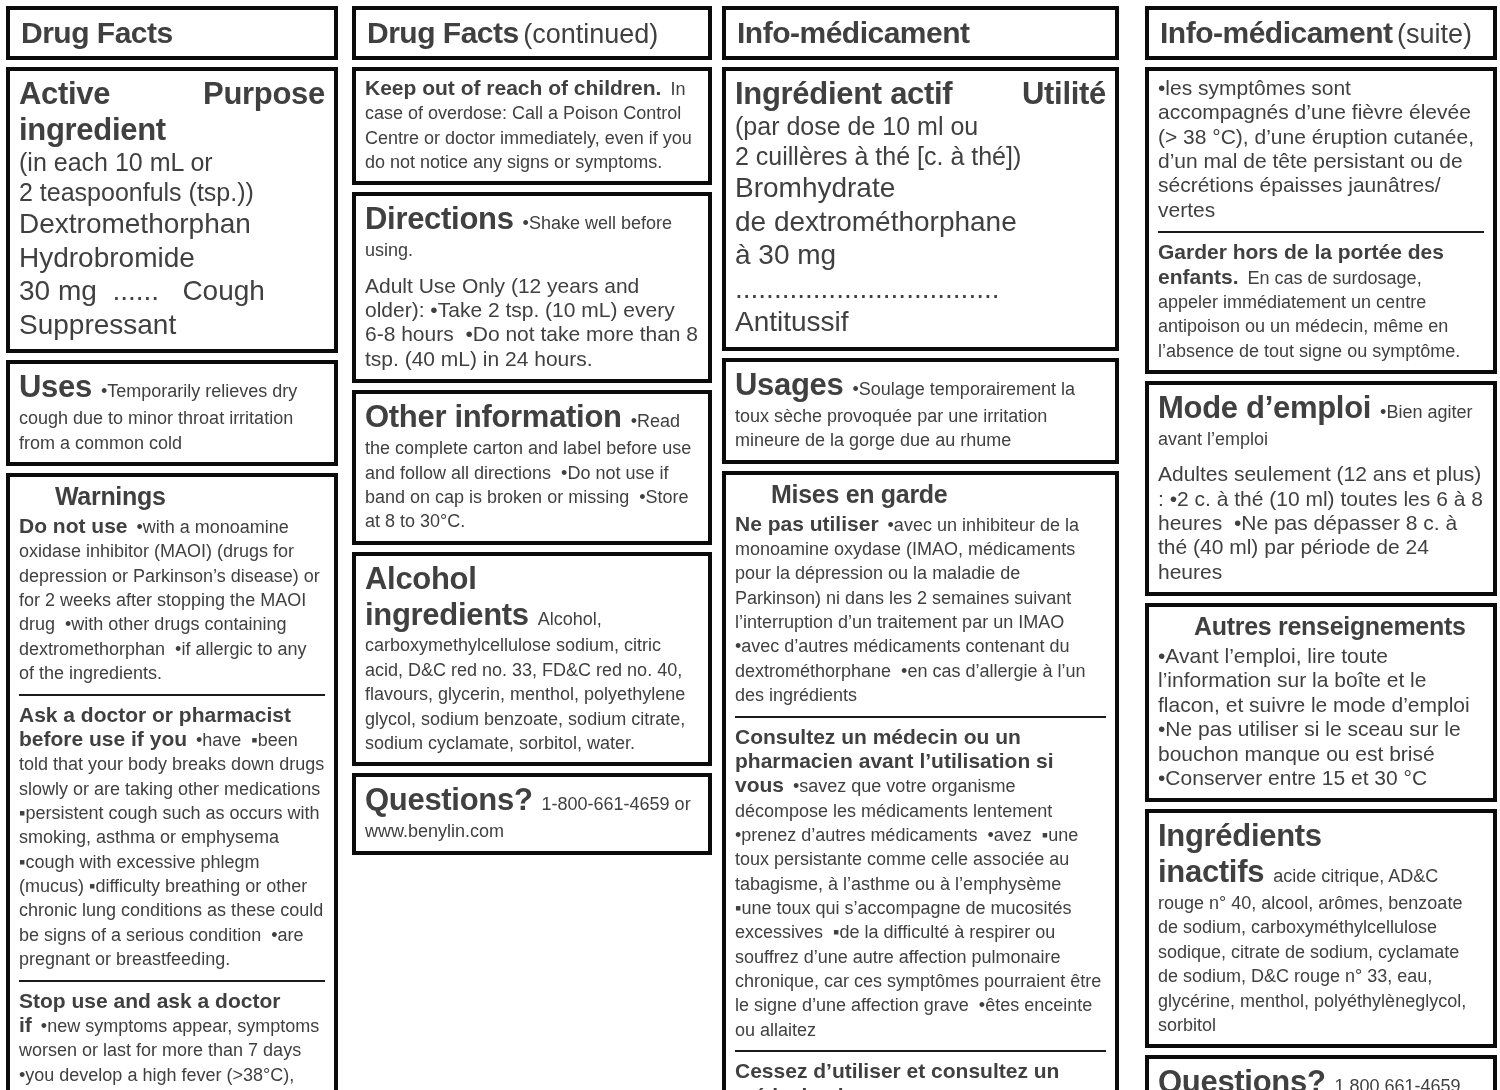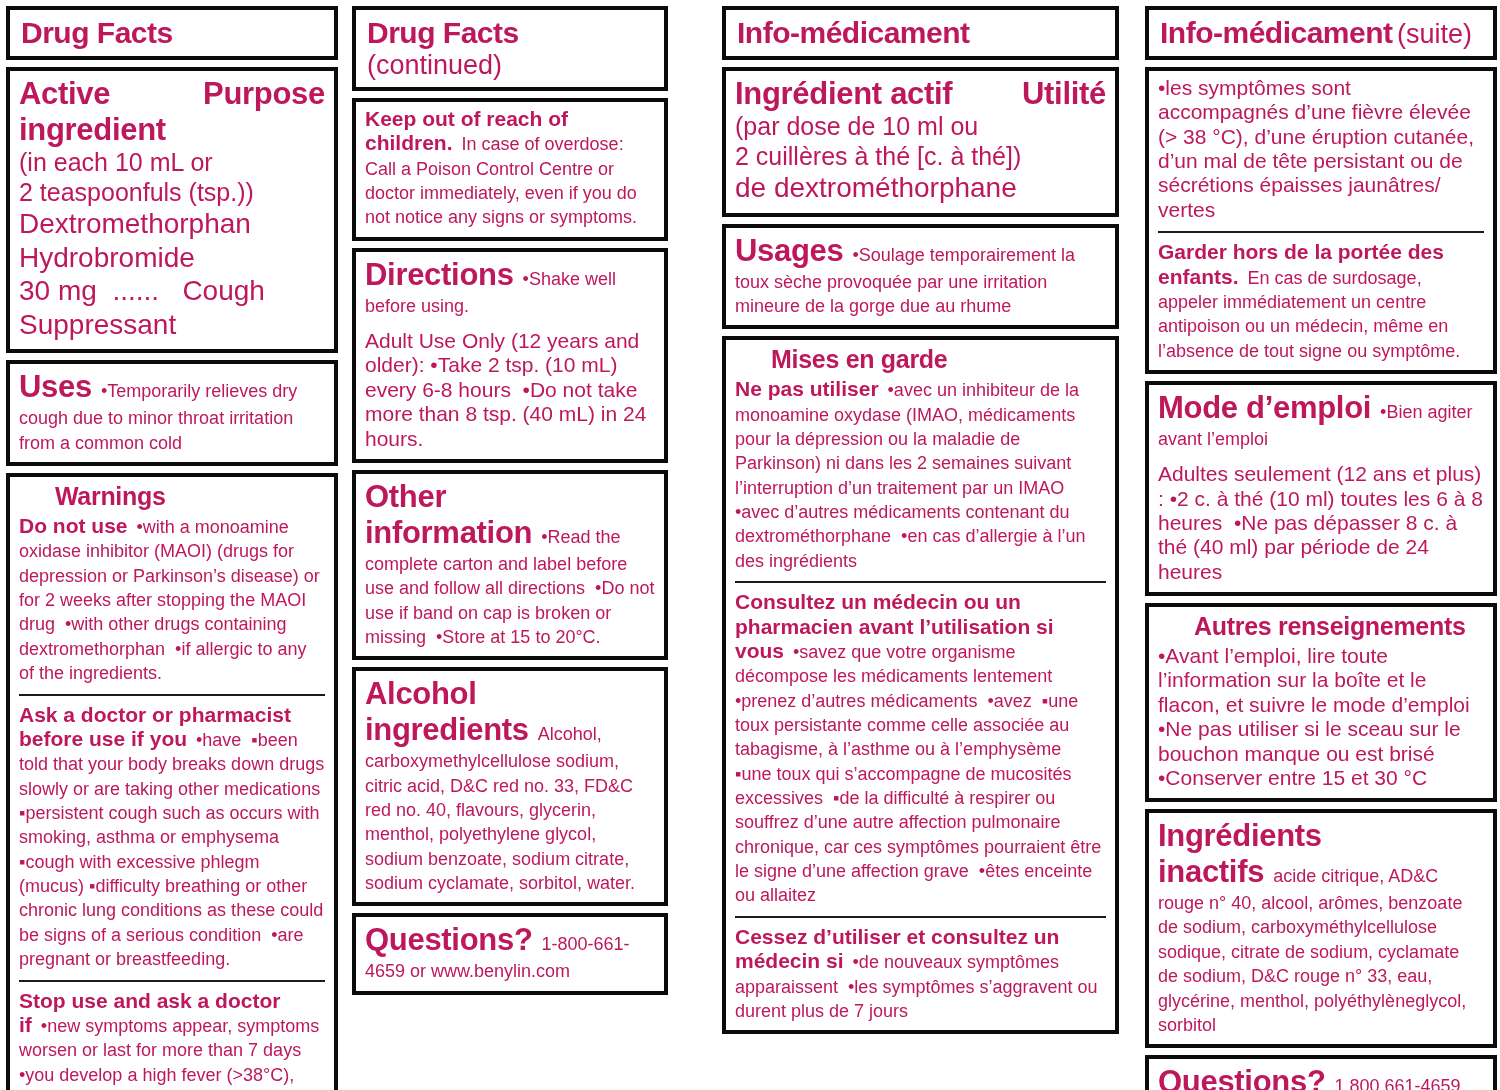--- a/index.html
+++ b/index.html
@@ -1,26 +1,26 @@
 <!DOCTYPE html>
 <html><head>
 <meta charset="utf-8">
 <style>
   html,body { margin:0; padding:0; background:#ffffff; }
   .page {
     position:relative;
     width:1500px; height:1090px;
     background:#ffffff;
     font-family:"Liberation Sans","DejaVu Sans",sans-serif;
-    color:#be185d;
+    color:#404040;
     overflow:hidden;
   }
   .col { position:absolute; top:6px; }
   #col1 { left:6px;    width:332px; }
-  #col2 { left:352px;  width:316px; }
+  #col2 { left:352px;  width:360px; }
   #col3 { left:722px;  width:397px; }
   #col4 { left:1145px; width:352px; }
 
   .box {
     border:4px solid #0b0b0b;
     background:#ffffff;
     padding:5px 9px 8px 9px;
     margin-bottom:7px;
   }
   .title-box { padding:6px 11px; }
@@ -86,21 +86,21 @@
     <div class="box">
       <p class="sec"><span class="lead">Keep out of reach of children.</span><span class="body">In case of overdose: Call a Poison Control Centre or doctor immediately, even if you do not notice any signs or symptoms.</span></p>
     </div>
 
     <div class="box">
       <p class="sec"><span class="lead lg">Directions</span><span class="body">•Shake well before using.</span></p>
       <p class="sec">Adult Use Only (12 years and older): •Take 2 tsp. (10 mL) every 6-8 hours  •Do not take more than 8 tsp. (40 mL) in 24 hours.</p>
     </div>
 
     <div class="box">
-      <p class="sec"><span class="lead lg">Other information</span><span class="body">•Read the complete carton and label before use and follow all directions  •Do not use if band on cap is broken or missing  •Store at 15 to 20°C.</span></p>
+      <p class="sec"><span class="lead lg">Other information</span><span class="body">•Read the complete carton and label before use and follow all directions  •Do not use if band on cap is broken or missing  •Store at 8 to 30°C.</span></p>
     </div>
 
     <div class="box">
       <p class="sec"><span class="lead lg">Alcohol ingredients</span><span class="body">Alcohol, carboxymethylcellulose sodium, citric acid, D&amp;C red no. 33, FD&amp;C red no. 40, flavours, glycerin, menthol, polyethylene glycol, sodium benzoate, sodium citrate, sodium cyclamate, sorbitol, water.</span></p>
     </div>
 
     <div class="box">
       <p class="sec"><span class="lead lg">Questions?</span><span class="body">1-800-661-4659 or www.benylin.com</span></p>
     </div>
   </section>
@@ -110,21 +110,23 @@
       <span class="t1">Info-médicament</span>
     </div>
 
     <div class="box">
       <div class="hdr-row">
         <span class="lead lg">Ingrédient actif</span>
         <span class="lead lg">Utilité</span>
       </div>
       <div class="big">(par dose de 10 ml ou</div>
       <div class="big">2 cuillères à thé [c. à thé])</div>
+      <div class="line">Bromhydrate</div>
       <div class="line">de dextrométhorphane</div>
+      <div class="line">à 30 mg  .................................. Antitussif</div>
     </div>
 
     <div class="box">
       <p class="sec"><span class="lead lg">Usages</span><span class="body">•Soulage temporairement la toux sèche provoquée par une irritation mineure de la gorge due au rhume</span></p>
     </div>
 
     <div class="box">
       <div class="headline">Mises en garde</div>
       <p class="sec"><span class="lead">Ne pas utiliser</span><span class="body">•avec un inhibiteur de la monoamine oxydase (IMAO, médicaments pour la dépression ou la maladie de Parkinson) ni dans les 2 semaines suivant l’interruption d’un traitement par un IMAO  •avec d’autres médicaments contenant du dextrométhorphane  •en cas d’allergie à l’un des ingrédients</span></p>
       <div class="rule"></div>

